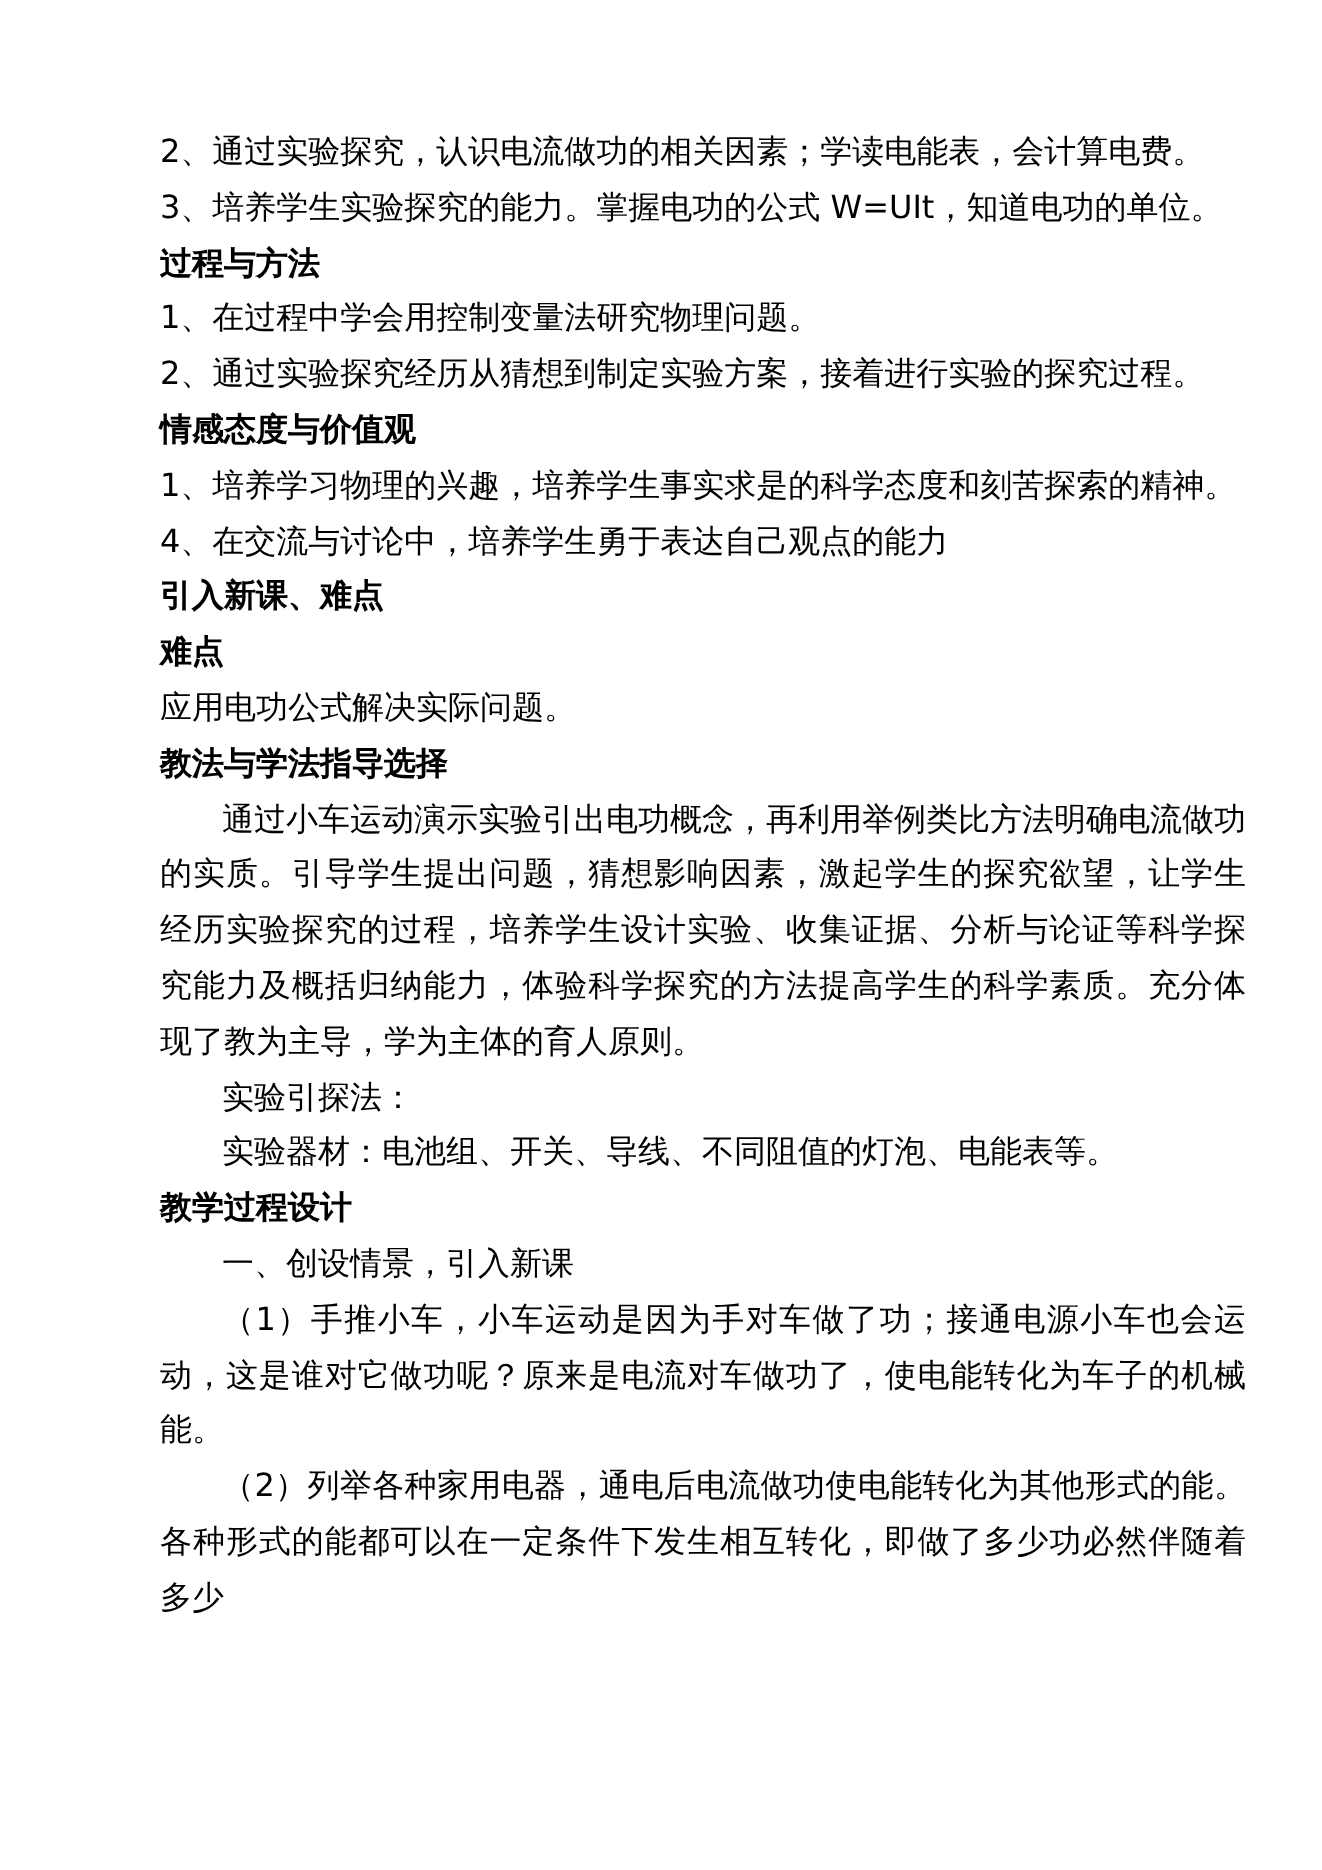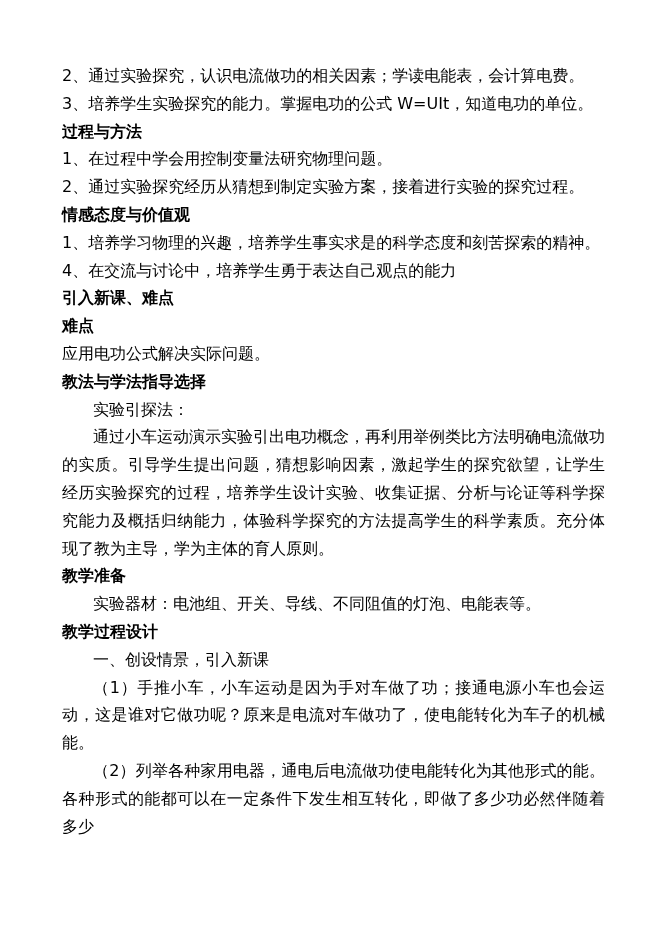--- a/index.html
+++ b/index.html
@@ -11,21 +11,21 @@
     position: relative;
     width: 661px;
     height: 935px;
     background: #ffffff;
     overflow: hidden;
     font-family: "DejaVu Sans", sans-serif;
     color: #000000;
   }
   .content {
     position: absolute;
-    left: 62px;
+    left: 80px;
     top: 62px;
     width: 543px;
     font-size: 16px;
     line-height: 27.8px;
     text-align: justify;
   }
   .content p {
     margin: 0;
     padding: 0;
   }
@@ -50,22 +50,21 @@
       <p class="h1-indent">过程与方法</p>
       <p class="item1">1、在过程中学会用控制变量法研究物理问题。</p>
       <p class="item1">2、通过实验探究经历从猜想到制定实验方案，接着进行实验的探究过程。</p>
       <p class="h1-indent">情感态度与价值观</p>
       <p class="item1">1、培养学习物理的兴趣，培养学生事实求是的科学态度和刻苦探索的精神。</p>
       <p class="item1">4、在交流与讨论中，培养学生勇于表达自己观点的能力</p>
       <p class="h-margin">引入新课、难点</p>
       <p class="h1-indent">难点</p>
       <p class="item1">应用电功公式解决实际问题。</p>
       <p class="h-margin">教法与学法指导选择</p>
+      <p class="para2">通过小车运动演示实验引出电功概念，再利用举例类比方法明确电流做功的实质。引导学生提出问题，猜想影响因素，激起学生的探究欲望，让学生经历实验探究的过程，培养学生设计实验、收集证据、分析与论证等科学探究能力及概括归纳能力，体验科学探究的方法提高学生的科学素质。充分体现了教为主导，学为主体的育人原则。</p>
       <p class="para2">实验引探法：</p>
-      <p class="para2">通过小车运动演示实验引出电功概念，再利用举例类比方法明确电流做功的实质。引导学生提出问题，猜想影响因素，激起学生的探究欲望，让学生经历实验探究的过程，培养学生设计实验、收集证据、分析与论证等科学探究能力及概括归纳能力，体验科学探究的方法提高学生的科学素质。充分体现了教为主导，学为主体的育人原则。</p>
-      <p class="h-margin">教学准备</p>
       <p class="para2">实验器材：电池组、开关、导线、不同阻值的灯泡、电能表等。</p>
       <p class="h-margin">教学过程设计</p>
       <p class="h2-indent">一、创设情景，引入新课</p>
       <p class="para2">（1）手推小车，小车运动是因为手对车做了功；接通电源小车也会运动，这是谁对它做功呢？原来是电流对车做功了，使电能转化为车子的机械能。</p>
       <p class="para2">（2）列举各种家用电器，通电后电流做功使电能转化为其他形式的能。各种形式的能都可以在一定条件下发生相互转化，即做了多少功必然伴随着多少</p>
     </div>
 </div>
 
 </body></html>

